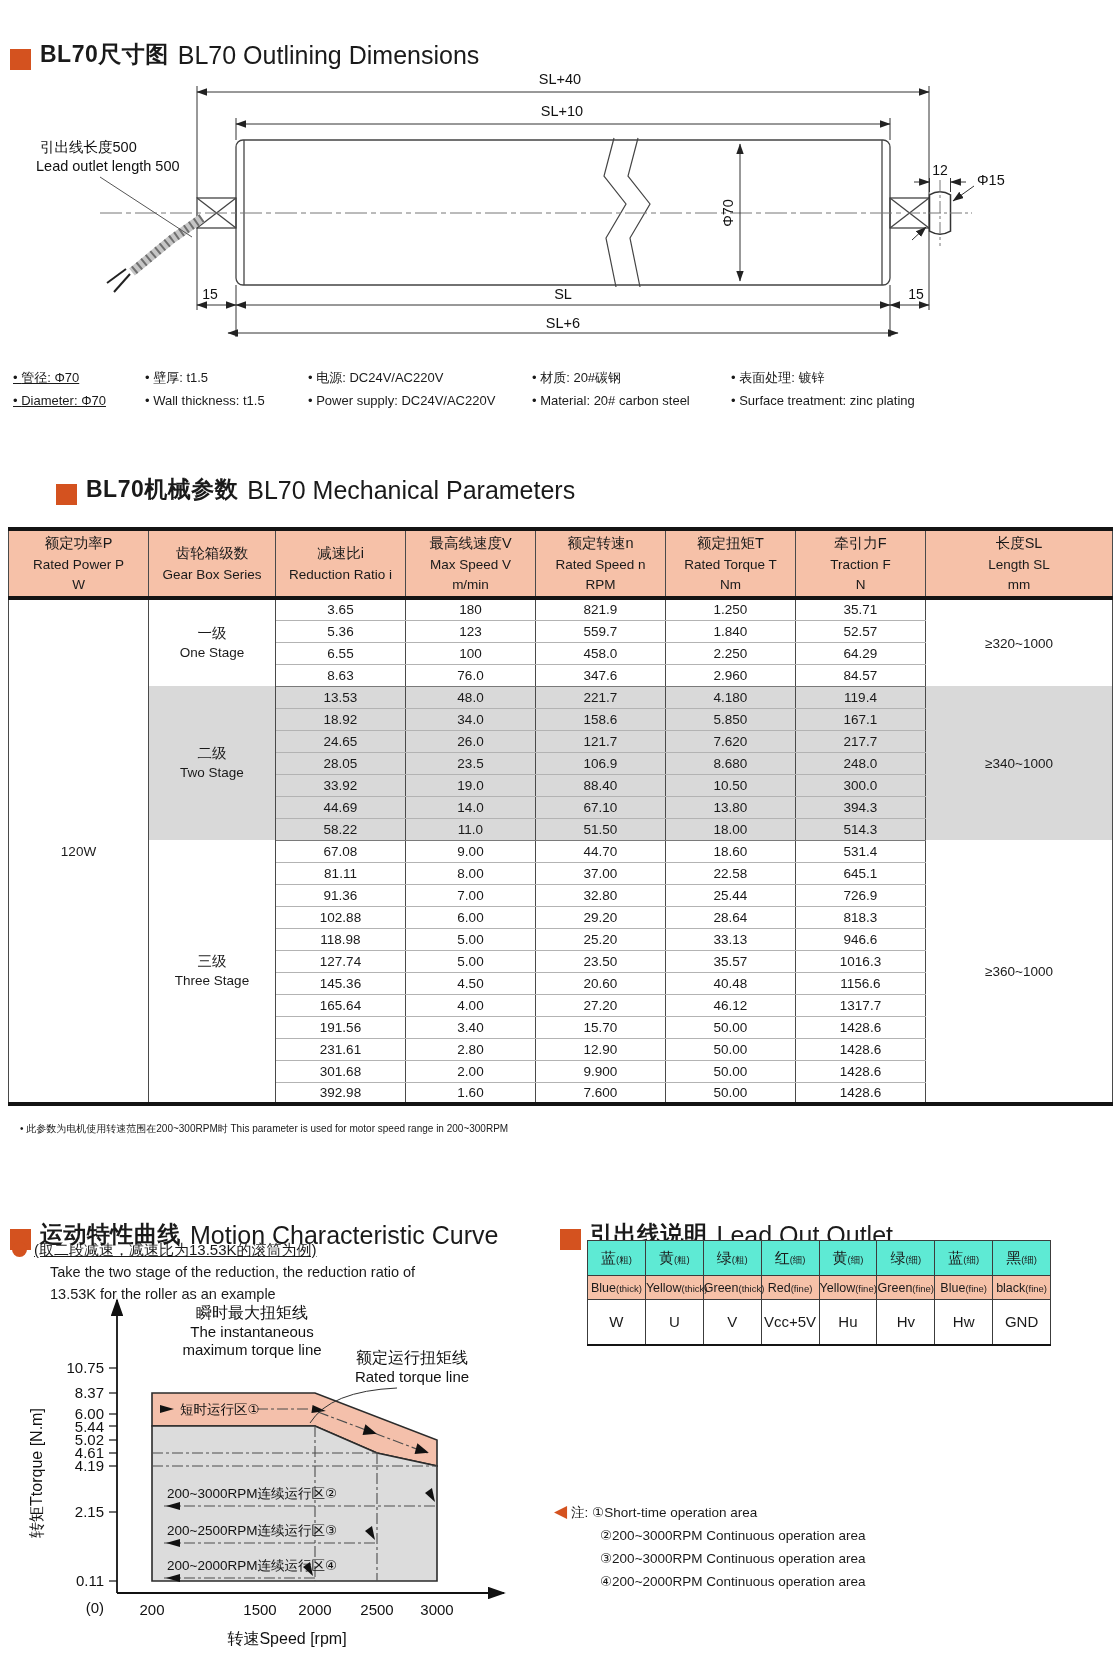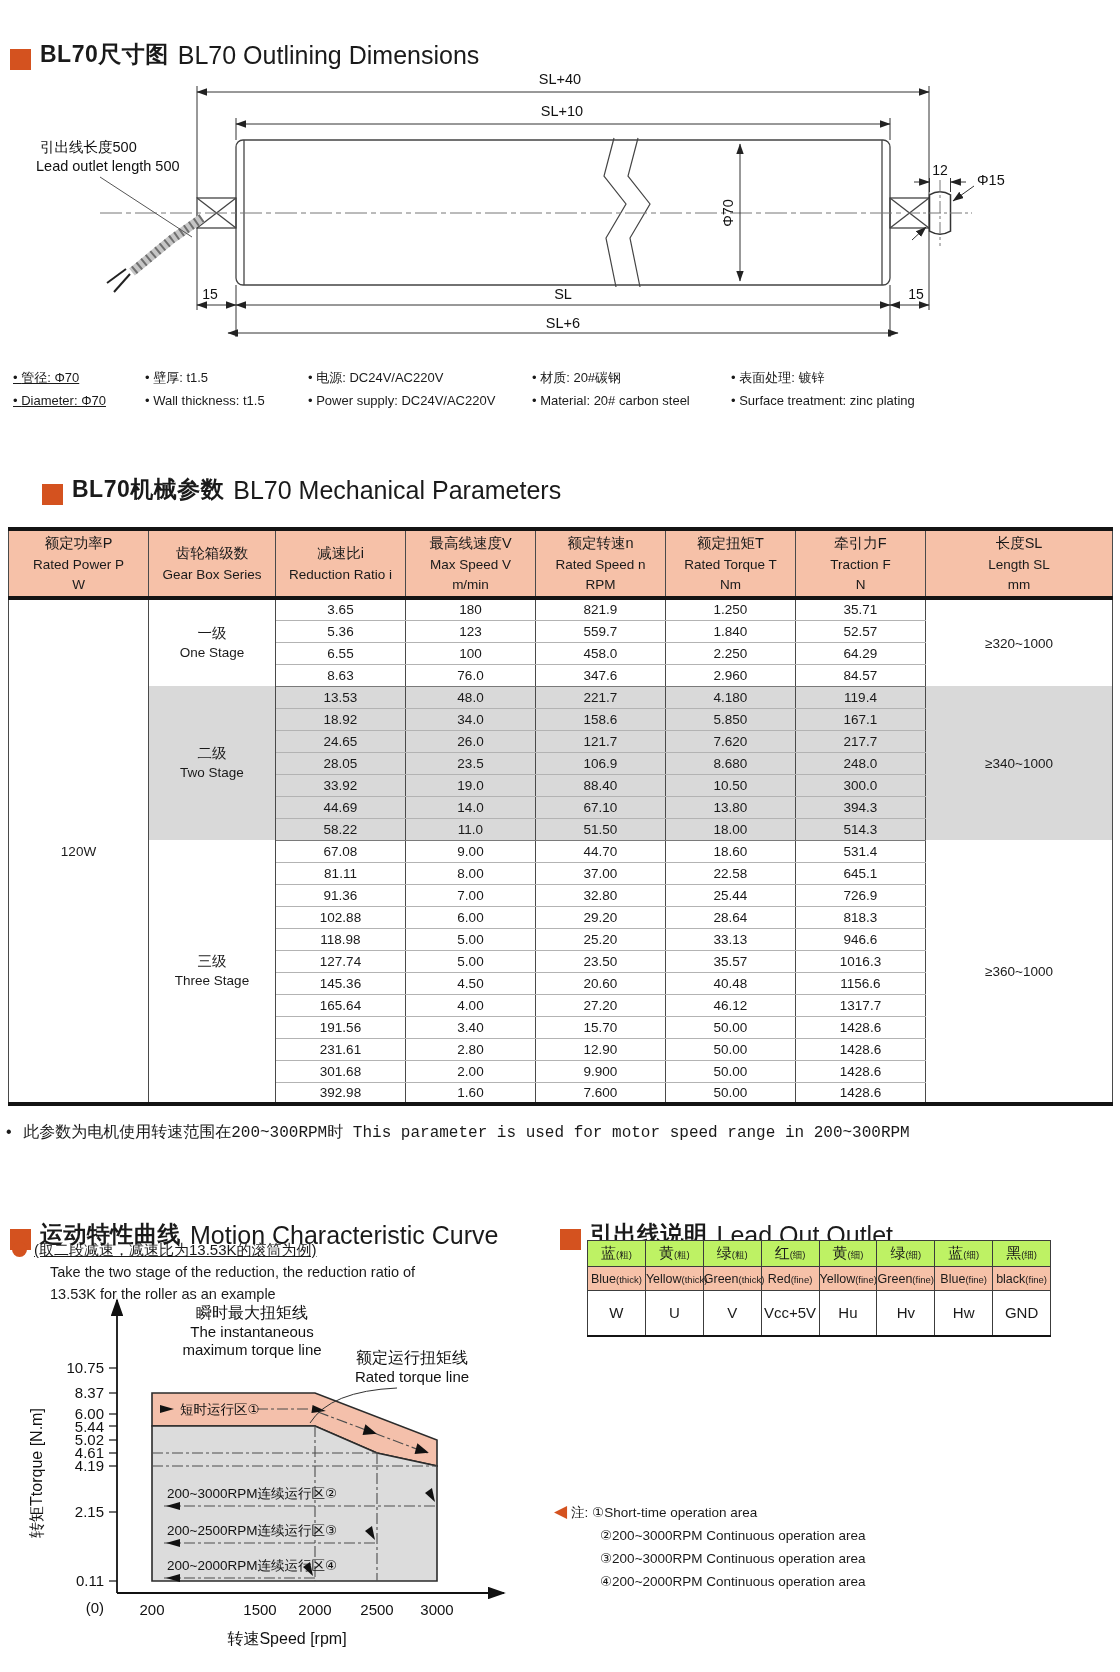--- a/index.html
+++ b/index.html
@@ -32,35 +32,35 @@
   .h-unit:empty { display:none; }
   table.mech tbody td { font-size:13.5px; height:22px; }
   table.mech tbody td.val { border-bottom:1.5px solid #b3b3b3; }
   table.mech tbody tr.grp-end td { border-bottom:1px solid #7a7a7a; }
   table.mech tbody tr.shaded td { background:#d9d9d9; }
   td.power-cell { background:#fff !important; font-size:14px; }
   td.stage-cell div { line-height:19px; }
   td.stage-cell .st-cn { font-size:14.5px; }
   td.stage-cell .st-en { font-size:13.5px; }
   td.len-cell { font-size:13.5px; }
-  #footnote { position:absolute; left:4px; top:1122px; font-size:16px;font-family:Liberation Mono, monospace; }
+  #footnote { position:absolute; left:20px; top:1122px; font-size:10px; }
 
   
   #curve-note { position:absolute; left:10px; top:1238px; width:470px; }
   #curve-note .dot { position:absolute; left:2px; top:4px; width:15px; height:15px;
      border-radius:50%; background:#d4521f; }
   #curve-note .n-cn { margin-left:24px; font-size:15px; line-height:23px;text-decoration:underline; }
   #curve-note .n-en { margin-left:40px; font-size:14.5px; line-height:22px; text-align:justify; }
 
   
   #lead-wrap { position:absolute; left:587px; top:1240px; width:464px; }
   table.lead { width:100%; border-collapse:collapse; table-layout:fixed;
      border-bottom:2.5px solid #141414; }
   table.lead td { border:1px solid #3c3c3c; text-align:center; }
-  table.lead tr.cn td { background:#bef264; height:26px; font-size:15px;text-align:center; }
+  table.lead tr.cn td { background:#5eead4; height:35px; font-size:15px;text-align:center; }
   table.lead tr.en td { background:#f6c1a8; height:24px; font-size:12.5px; }
   table.lead tr.vals td { height:45px; font-size:15px; background:#fff; }
   .small-paren { font-size:9.5px; }
 
   
   #lead-notes { position:absolute; left:554px; top:1500px; font-size:13.5px; line-height:23px; }
   #lead-notes .tri { color:#d4521f; font-size:17px; margin-right:4px; vertical-align:-1px; }
   #lead-notes .note-line { margin-left:46px; }
   #lead-notes .first-line { display:flex; align-items:baseline; }
 </style>
@@ -170,21 +170,21 @@
 </div>
 <div class="spec" style="left:532px;">
   <div class="ln">材质: 20#碳钢</div>
   <div class="ln">Material: 20# carbon steel</div>
 </div>
 <div class="spec" style="left:731px;">
   <div class="ln">表面处理: 镀锌</div>
   <div class="ln">Surface treatment: zinc plating</div>
 </div>
 
-<div class="sec-header" style="left:6px; top:447px;padding-left:36px;">
+<div class="sec-header" style="left:20px; top:447px;padding-left:36px;">
   <div class="sec-square"></div>
   <span class="sec-cn">BL70机械参数</span>
   <span class="sec-en">BL70 Mechanical Parameters</span>
 </div>
 
 <div id="mech-wrap">
   <table class="mech">
     <colgroup>
       <col style="width:140px">
         <col style="width:127px">

